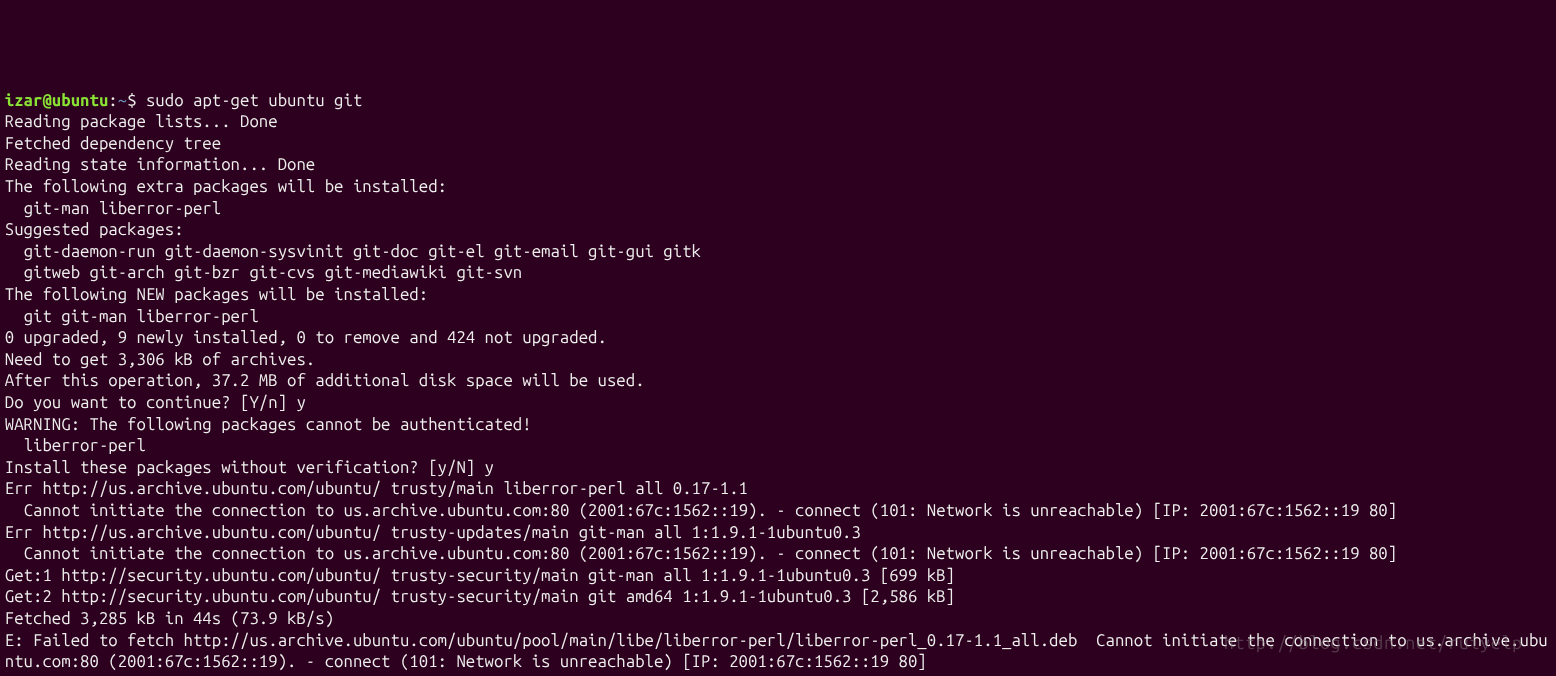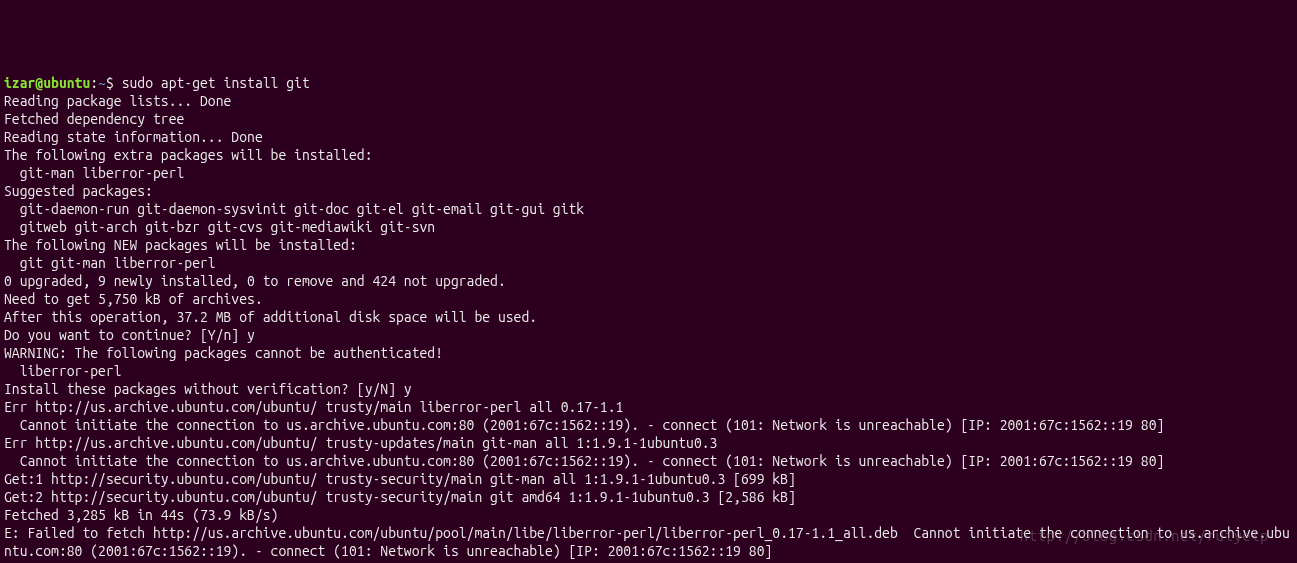--- a/index.html
+++ b/index.html
@@ -31,33 +31,33 @@
     font-size: 15px;
     letter-spacing: 0.5px;
     pointer-events: none;
   }
 </style>
 </head>
 <body>
 
 
 
-<div><span><span class="prompt-user">izar@ubuntu</span><span class="white">:</span><span class="prompt-path">~</span><span class="white">$</span> <span class="white">sudo apt-get install git</span></span>
+<div><span><span class="prompt-user">izar@ubuntu</span><span class="white">:</span><span class="prompt-path">~</span><span class="white">$</span> <span class="white">sudo apt-get ubuntu git</span></span>
 <span class="white">Reading package lists... Done</span>
 <span class="white">Fetched dependency tree</span>
 <span class="white">Reading state information... Done</span>
 <span class="white">The following extra packages will be installed:</span>
 <span class="white">  git-man liberror-perl</span>
 <span class="white">Suggested packages:</span>
 <span class="white">  git-daemon-run git-daemon-sysvinit git-doc git-el git-email git-gui gitk</span>
 <span class="white">  gitweb git-arch git-bzr git-cvs git-mediawiki git-svn</span>
 <span class="white">The following NEW packages will be installed:</span>
 <span class="white">  git git-man liberror-perl</span>
 <span class="white">0 upgraded, 9 newly installed, 0 to remove and 424 not upgraded.</span>
-<span class="white">Need to get 5,750 kB of archives.</span>
+<span class="white">Need to get 3,306 kB of archives.</span>
 <span class="white">After this operation, 37.2 MB of additional disk space will be used.</span>
 <span class="white">Do you want to continue? [Y/n] y</span>
 <span class="white">WARNING: The following packages cannot be authenticated!</span>
 <span class="white">  liberror-perl</span>
 <span class="white">Install these packages without verification? [y/N] y</span>
 <span class="white">Err http://us.archive.ubuntu.com/ubuntu/ trusty/main liberror-perl all 0.17-1.1</span>
 <span class="white">  Cannot initiate the connection to us.archive.ubuntu.com:80 (2001:67c:1562::19). - connect (101: Network is unreachable) [IP: 2001:67c:1562::19 80]</span>
 <span class="white">Err http://us.archive.ubuntu.com/ubuntu/ trusty-updates/main git-man all 1:1.9.1-1ubuntu0.3</span>
 <span class="white">  Cannot initiate the connection to us.archive.ubuntu.com:80 (2001:67c:1562::19). - connect (101: Network is unreachable) [IP: 2001:67c:1562::19 80]</span>
 <span class="white">Get:1 http://security.ubuntu.com/ubuntu/ trusty-security/main git-man all 1:1.9.1-1ubuntu0.3 [699 kB]</span>

